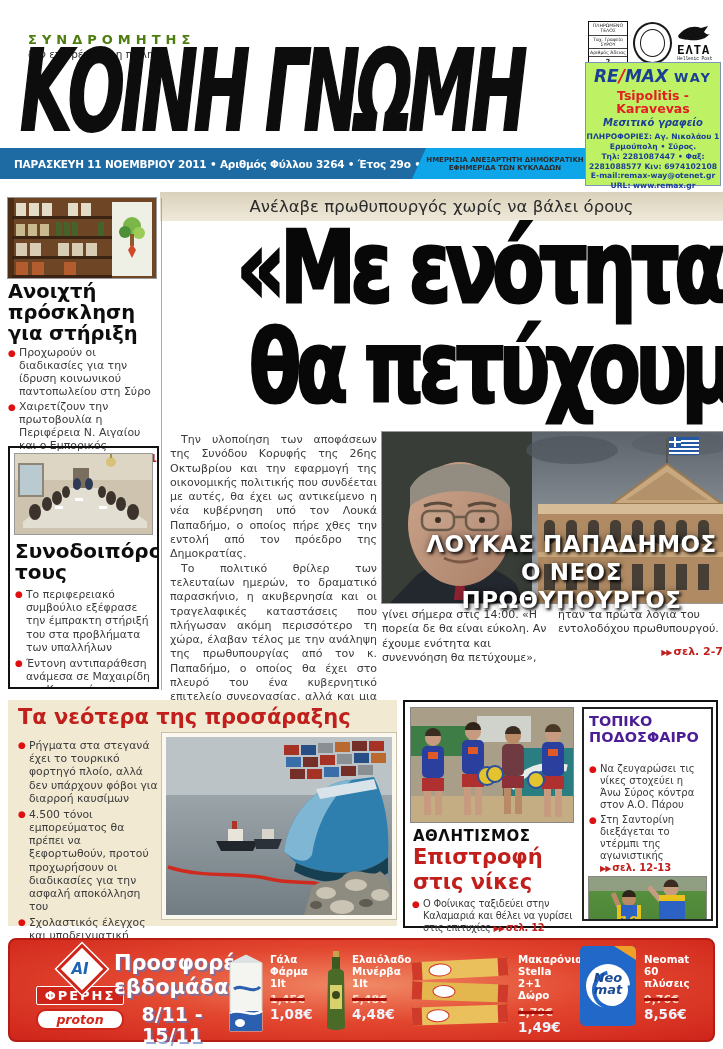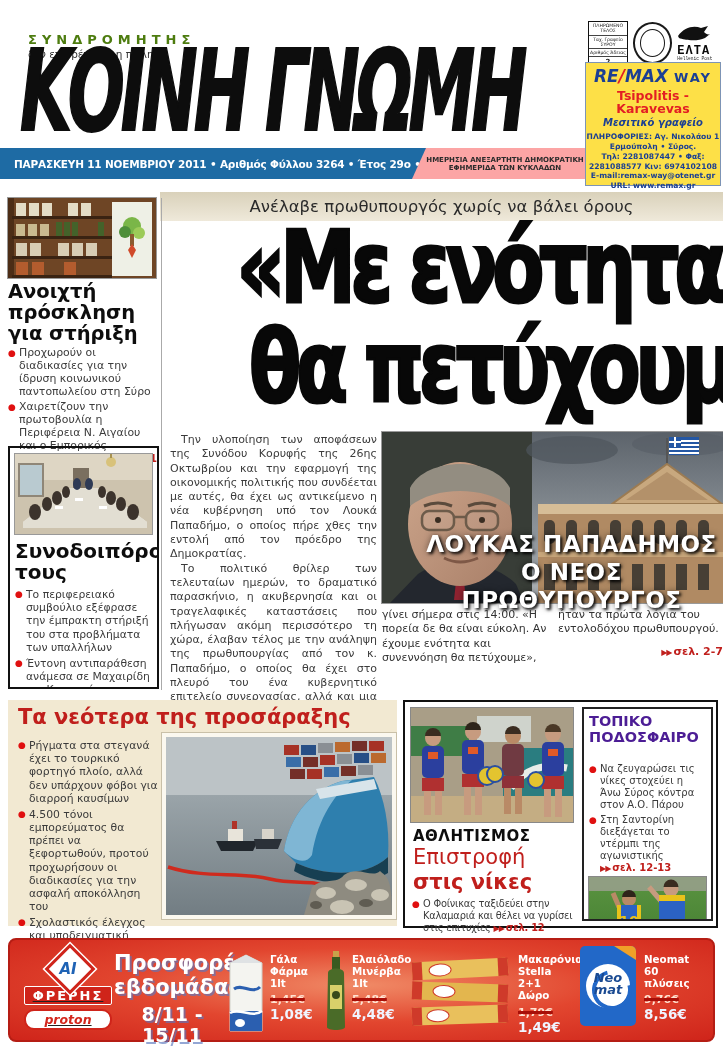--- a/index.html
+++ b/index.html
@@ -20,24 +20,24 @@
   .elta{width:46px;text-align:left;line-height:1;font-family:Liberation Mono, monospace;}
   .elta-label{font-size:12px;font-weight:900;letter-spacing:1px;color:#0a0a0a;}
   .elta-sub{font-size:4.5px;color:#222;}
   .masthead{left:20px;top:40px;width:570px;height:104px;overflow:visible;}
   .masthead span{display:inline-block;font-size:112px;line-height:0.92;font-weight:bold;font-style:italic;
     letter-spacing:-7px;white-space:nowrap;color:#0d0d0d;transform:scaleX(0.60);transform-origin:0 50%;
     -webkit-text-stroke:2px #0d0d0d;}
   .datebar{left:0;top:148px;width:588px;height:31px;background:#1e6ba4;}
   .date-left{position:absolute;left:14px;top:0;height:31px;display:flex;align-items:center;
     color:#fff;font-weight:bold;font-size:10.5px;letter-spacing:-0.2px;white-space:nowrap;}
-  .date-right{position:absolute;right:0;top:0;width:176px;height:31px;background:#fca5a5;
+  .date-right{position:absolute;right:0;top:0;width:176px;height:31px;background:#0ea5e9;
     clip-path:polygon(14px 0,100% 0,100% 100%,0 100%);display:flex;align-items:center;justify-content:center;
     color:#2b2b2b;font-weight:bold;font-size:7px;text-align:center;padding-left:10px;box-sizing:border-box;}
-  .remax{left:585px;top:62px;width:136px;height:124px;border:1px solid #7d94b5;background:#fde047;
+  .remax{left:585px;top:62px;width:136px;height:124px;border:1px solid #7d94b5;background:#bef264;
     text-align:center;box-sizing:border-box;padding-top:5px;line-height:1;}
   .rm-brand{font-size:17px;font-weight:900;font-style:italic;}
   .rm-re,.rm-max{color:#1b3f94;} .rm-slash{color:#e31e24;}
   .rm-way{color:#1b3f94;font-size:13px;font-weight:900;letter-spacing:2px;font-style:normal;}
   .rm-agents{color:#e31e24;font-weight:900;font-size:12.5px;margin-top:5px;}
   .rm-sub{color:#1b3f94;font-weight:bold;font-style:italic;font-size:10px;margin-top:3px;}
   .rm-lines{margin-top:4px;font-size:7.6px;font-weight:bold;color:#1b3f94;line-height:1.3;}
 
   
   .kicker{left:160px;top:192px;width:563px;height:29px;background:linear-gradient(#d9d1ba,#efe9da);
@@ -76,33 +76,33 @@
   .grounding{left:8px;top:700px;width:389px;height:226px;background:#f2e9d2;}
   .gr-title{position:absolute;left:10px;top:5px;font-size:21px;font-weight:bold;color:#c01f1c;}
   .gr-bullets{position:absolute;left:10px;top:39px;width:140px;font-size:10.8px;line-height:1.22;color:#3b3b3b;}
   .ship-photo{position:absolute;left:154px;top:33px;width:234px;height:186px;border:4px solid #fbf8ef;
     box-sizing:border-box;outline:1px solid #c9c0a8;}
 
   
   .sports-box{left:403px;top:700px;width:315px;height:228px;border:2px solid #111;box-sizing:border-box;background:#fff;}
   .vb-photo{position:absolute;left:6px;top:6px;width:162px;height:114px;outline:1px solid #888;}
   .sp-label{position:absolute;left:8px;top:125px;font-size:15px;font-weight:900;color:#0d0d0d;letter-spacing:0.5px;}
-  .sp-t1{position:absolute;left:8px;top:143px;font-size:21px;font-weight:normal;color:#c01f1c;}
+  .sp-t1{position:absolute;left:8px;top:143px;font-size:21px;font-weight:bold;color:#c01f1c;}
   .sp-t2{position:absolute;left:8px;top:168px;font-size:21px;font-weight:bold;color:#c01f1c;}
   .sp-bullet{position:absolute;left:7px;top:196px;width:166px;font-size:9.8px;line-height:1.25;color:#3b3b3b;letter-spacing:-0.2px;}
   .fb-box{position:absolute;left:177px;top:5px;width:131px;height:214px;border:2px solid #222;box-sizing:border-box;
     padding:4px 5px;overflow:hidden;}
   .fb-title{font-size:14.5px;font-weight:900;line-height:1.12;color:#4c1d95;}
   .fb-bullets{font-size:10px;line-height:1.2;color:#3b3b3b;margin-top:18px;}
   .fb-photo{width:117px;height:82px;margin-top:3px;outline:1px solid #888;}
 
   
   .ad{left:8px;top:938px;width:707px;height:104px;border-radius:8px;border:2px solid #b51d14;box-sizing:border-box;
     background:radial-gradient(ellipse at 50% 45%, #f08a66 0%, #e2462f 48%, #cf241a 100%);}
-  .freris{position:absolute;left:14px;top:6px;width:88px;text-align:center;text-decoration:underline;}
+  .freris{position:absolute;left:26px;top:6px;width:88px;text-align:center;}
   .dia-wrap{position:relative;width:46px;height:44px;margin:0 auto;}
   .dia{position:absolute;left:7px;top:5px;width:30px;height:30px;transform:rotate(45deg);background:#fff;
     border:3px solid #cf241a;box-shadow:0 0 0 1.5px #fff;}
   .dia-txt{position:absolute;left:0;top:14px;width:46px;text-align:center;color:#1f63b5;font-weight:900;
     font-style:italic;font-size:15px;}
   .freris-ribbon{margin-top:-4px;background:#cf241a;border:1px solid #fff;color:#fff;font-size:13px;font-weight:bold;
     letter-spacing:2px;padding:1px 0;border-radius:2px;}
   .proton{margin-top:4px;background:#fff;border:2px solid #cf241a;border-radius:10px;color:#d3261c;
     font-weight:900;font-style:italic;font-size:12.5px;padding:1px 0;}
   .promo-title{position:absolute;left:104px;top:12px;width:116px;text-align:center;color:#fff;font-weight:bold;

